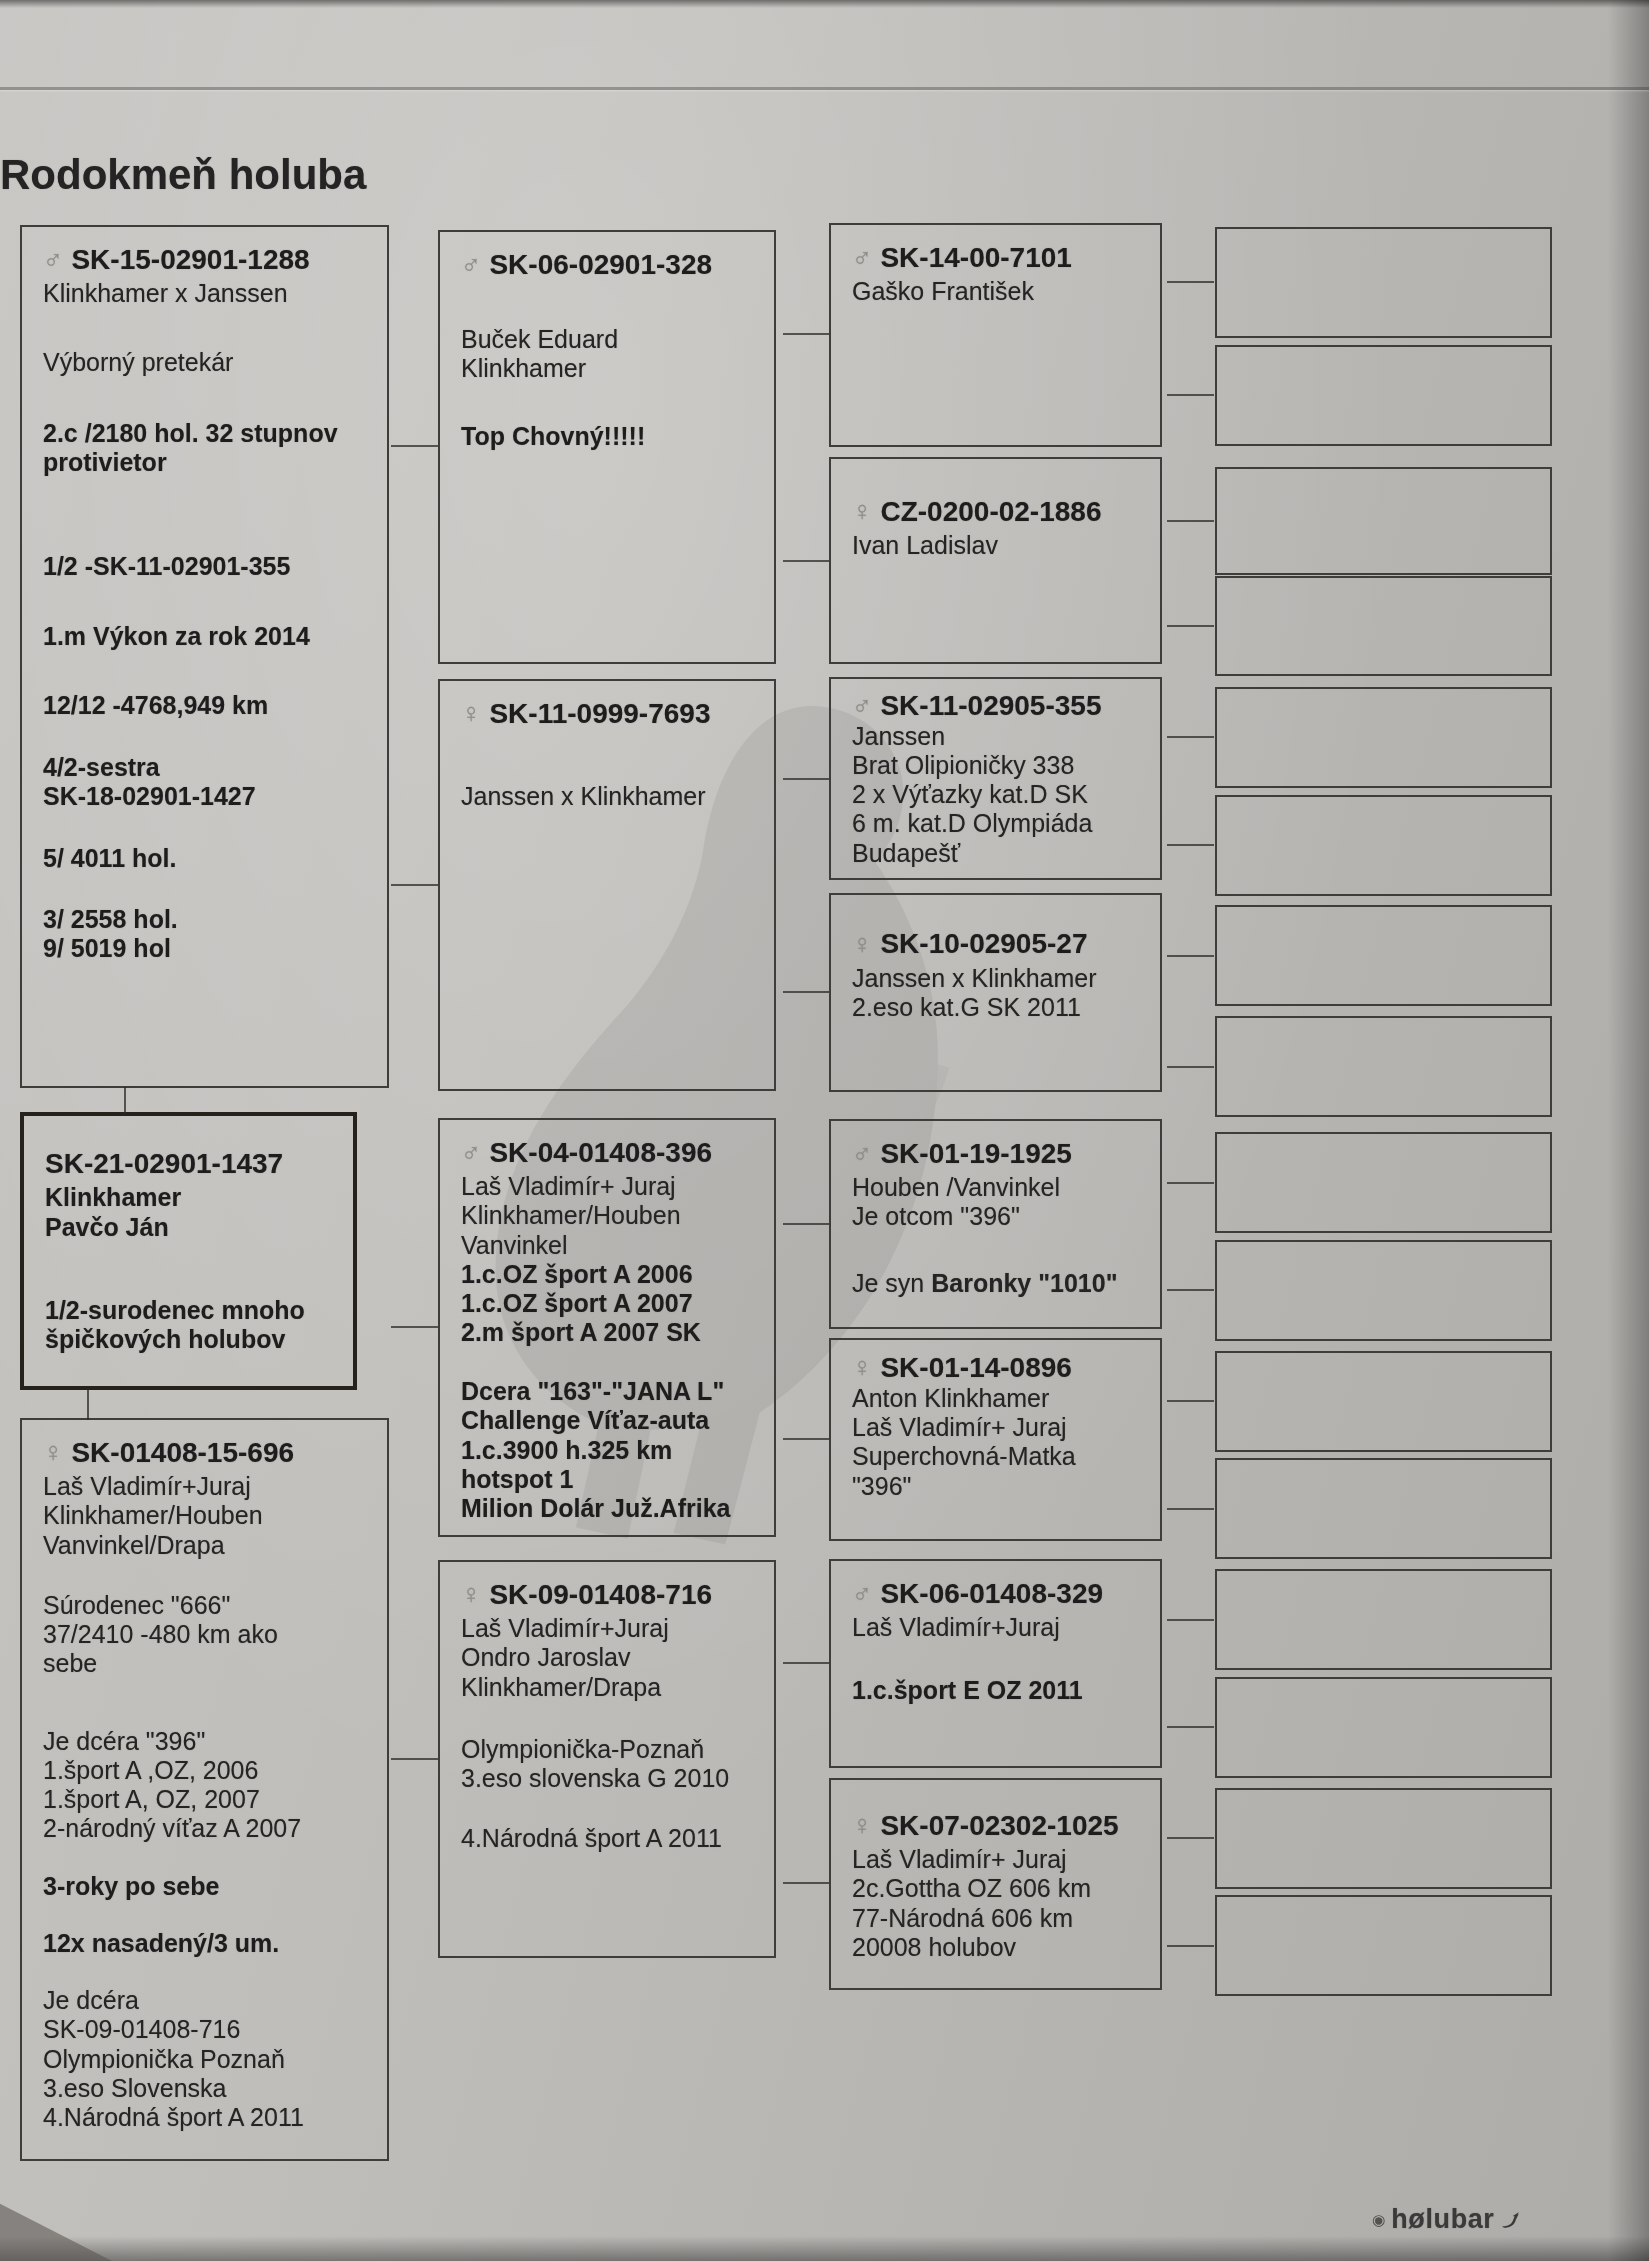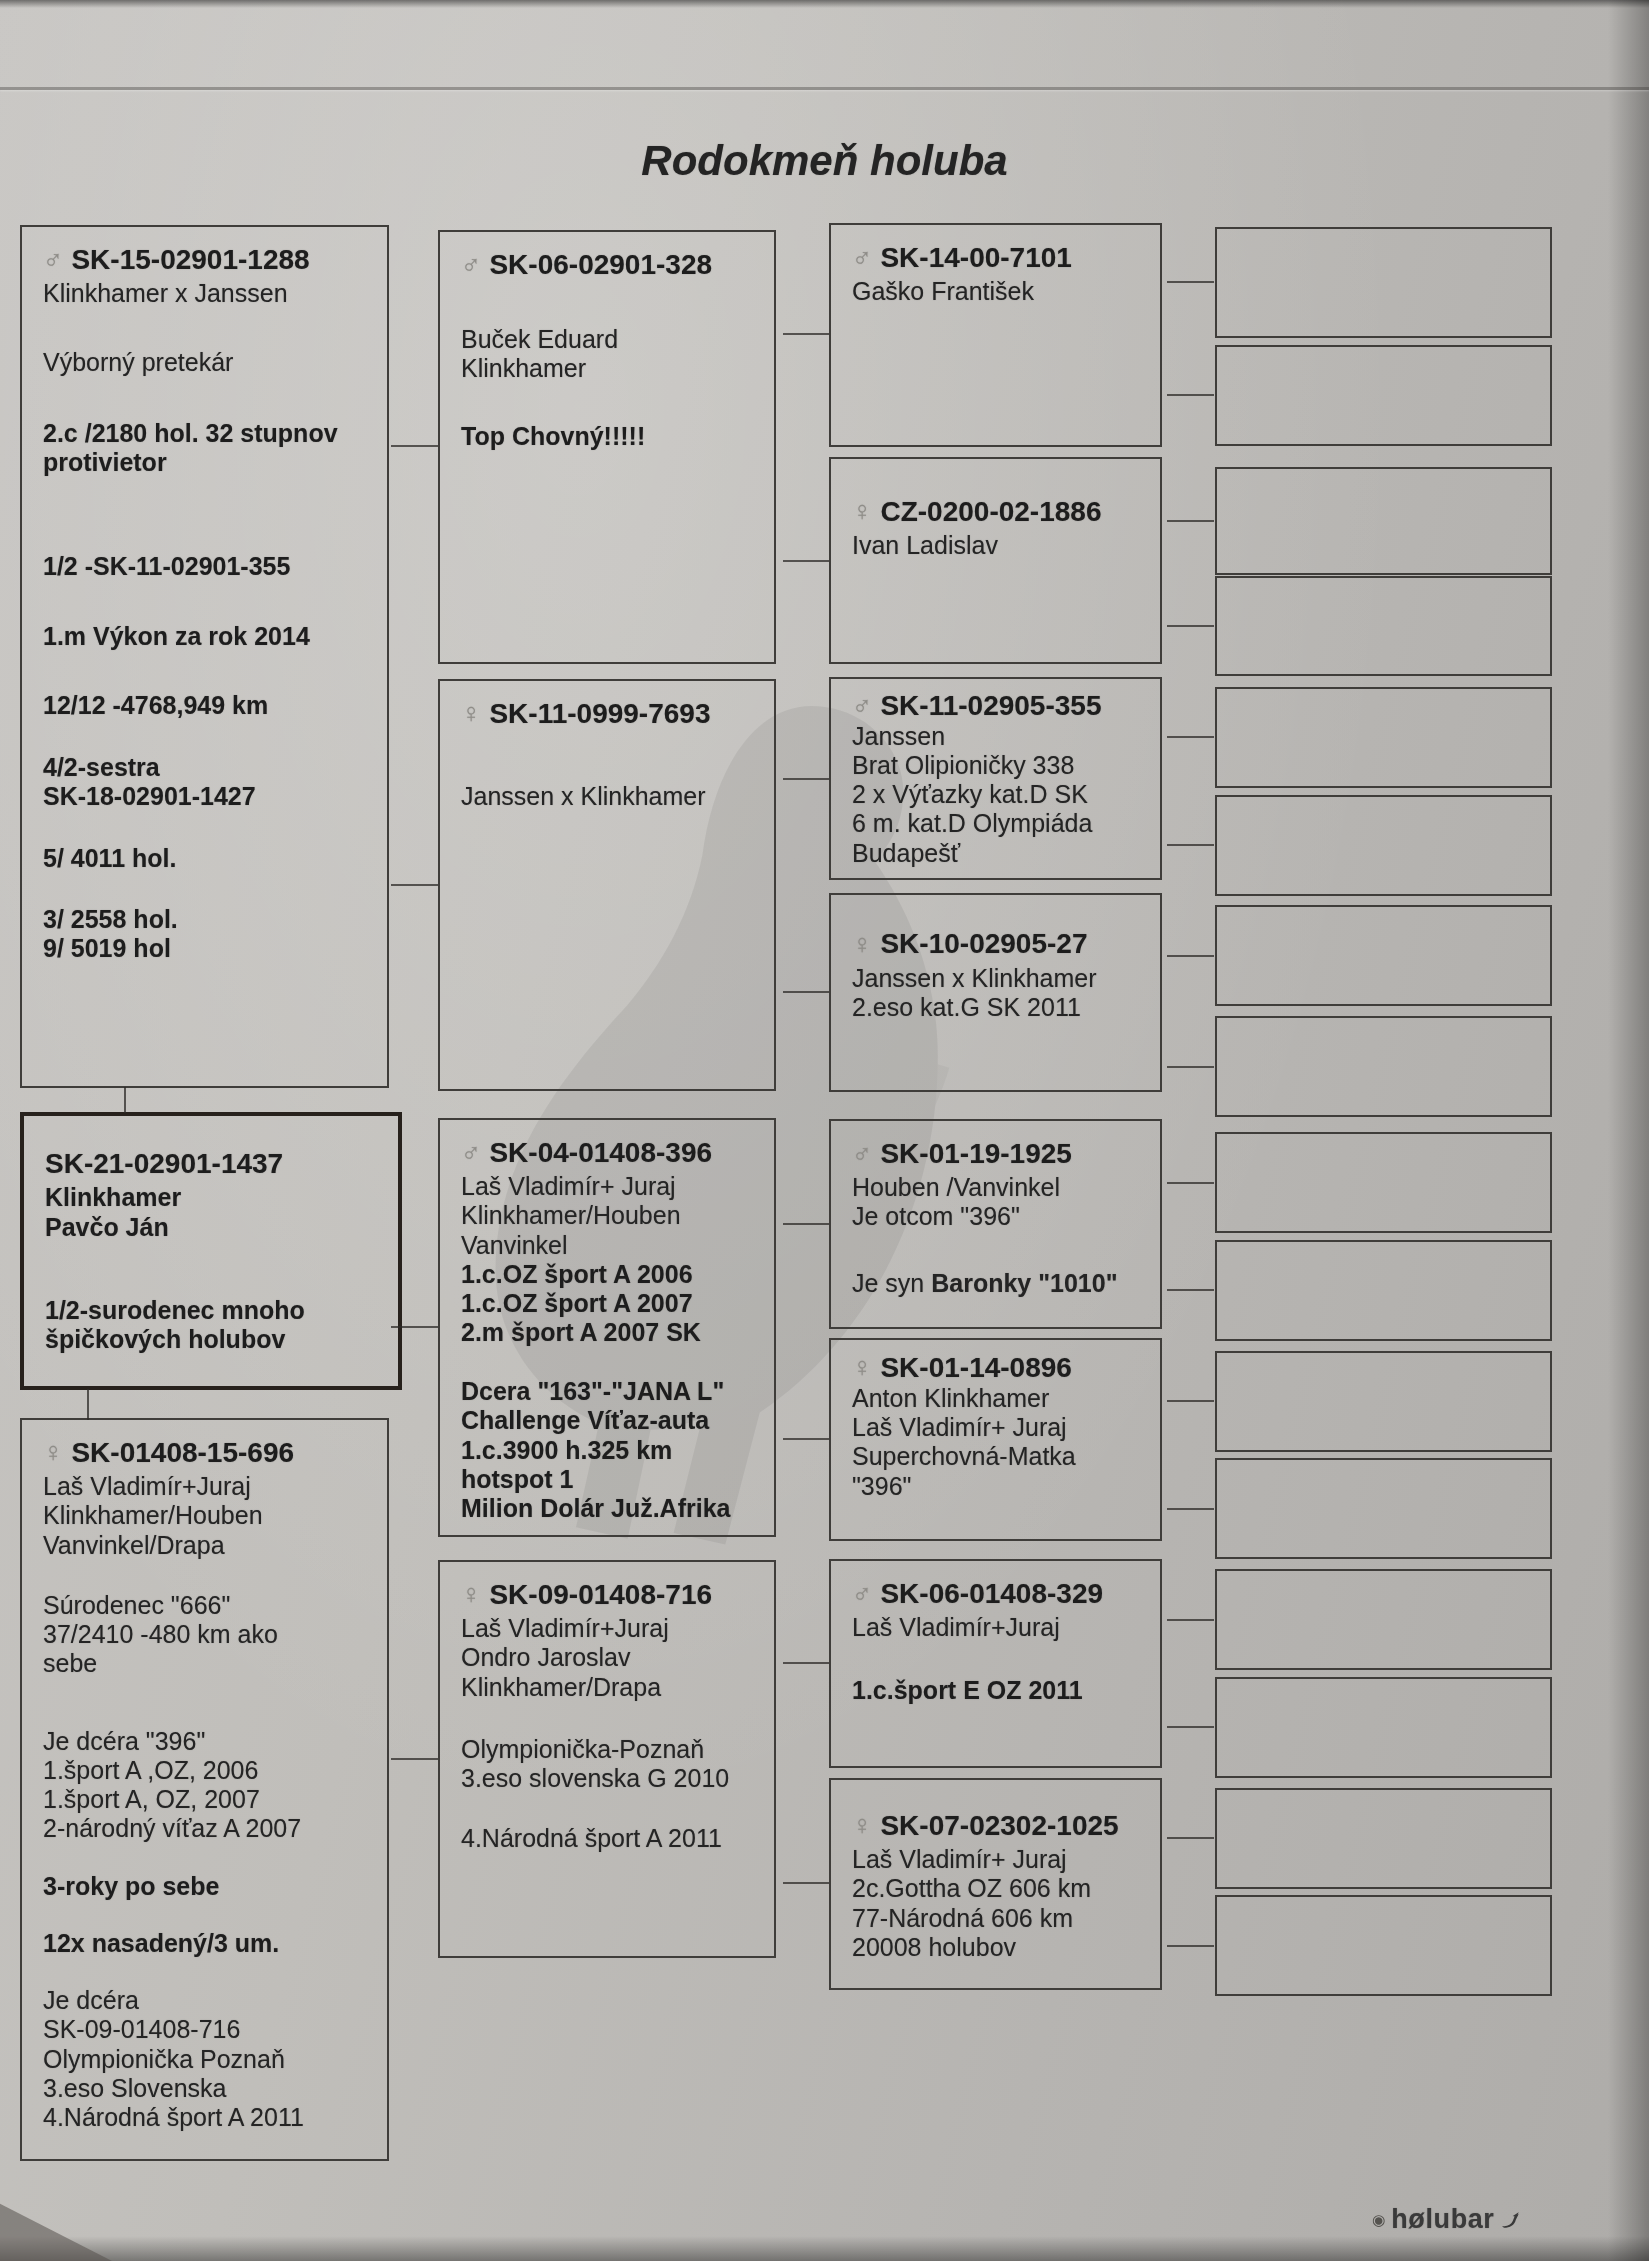--- a/index.html
+++ b/index.html
@@ -10,21 +10,21 @@
       linear-gradient(104deg,#c7c5c2 0%,#c0beba 35%,#b6b4b1 70%,#aeaca9 100%);
     font-family:"Liberation Sans","DejaVu Sans",sans-serif;
     color:#232323;
   }
   .edge-top{position:absolute;top:0;left:0;width:100%;height:8.2px;background:linear-gradient(to bottom,rgba(0,0,0,.45),rgba(0,0,0,0));}
   .edge-right{position:absolute;top:0;right:0;width:41px;height:100%;background:linear-gradient(to right,rgba(0,0,0,0),rgba(0,0,0,.28));}
   .edge-bottom{position:absolute;bottom:0;left:0;width:100%;height:25px;background:linear-gradient(to top,rgba(0,0,0,.38),rgba(0,0,0,0));}
   .corner-bl{position:absolute;left:0;bottom:0;width:112px;height:88px;background:#55514d;clip-path:polygon(0 35%,0 100%,100% 100%);opacity:.55;}
   .fold-line{position:absolute;left:0;top:87px;width:100%;height:2.9px;background:rgba(60,58,55,.38);box-shadow:0 1.2px 1.8px rgba(255,255,255,.25);}
   .header{position:absolute;left:0;top:25px;width:100%;text-align:center;font-size:24px;letter-spacing:0.3px;color:#2a2a2a;text-shadow:0 0 1.2px rgba(0,0,0,.25);}
-  .title{position:absolute;left:0;top:137px;width:100%;text-align:center;font-size:42px;font-weight:bold;color:#242424;text-shadow:0 0 1.2px rgba(0,0,0,.3);font-style:italic;}
+  .title{position:absolute;left:0;top:151px;width:100%;text-align:left;font-size:42px;font-weight:bold;color:#242424;text-shadow:0 0 1.2px rgba(0,0,0,.3);}
   .box{position:absolute;border:2.4px solid #3f3d3a;box-sizing:border-box;padding:16.5px 11.8px 11.8px 21px;}
   .box.thick{border-width:4.1px;border-color:#27211c;}
   .box.empty{padding:0;}
   .ring-row{display:flex;align-items:center;gap:8.2px;margin-bottom:3.5px;}
   .sex{font-size:27px;color:#8f8d88;font-weight:bold;text-shadow:0 0 1.2px rgba(0,0,0,.2);}
   .ring{font-size:28px;font-weight:bold;color:#1d1d1d;text-shadow:0 0 1.2px rgba(0,0,0,.3);white-space:nowrap;}
   .ln{font-size:25px;line-height:1.17;color:#242424;text-shadow:0 0 1.2px rgba(0,0,0,.25);}
   .ln.b{font-weight:bold;color:#1d1d1d;}
   .conn{position:absolute;background:rgba(45,43,40,.75);}
   .conn.h{height:2.4px;}
@@ -76,21 +76,21 @@
     <div class="sp" style="height:33px"></div>
     <div class="ln b">4/2-sestra</div>
     <div class="ln b">SK-18-02901-1427</div>
     <div class="sp" style="height:33px"></div>
     <div class="ln b">5/ 4011 hol.</div>
     <div class="sp" style="height:31px"></div>
     <div class="ln b">3/ 2558 hol.</div>
     <div class="ln b">9/ 5019 hol</div>
   </div>
 
-  <div class="box thick" style="left:20px;top:1112px;width:382px;height:278px;">
+  <div class="box thick" style="left:20px;top:1112px;width:337px;height:278px;">
     <div class="sp" style="height:15.3px"></div>
     <div class="ring-row">
       <span class="ring">SK-21-02901-1437</span>
     </div>
     <div class="ln b">Klinkhamer</div>
     <div class="ln b">Pavčo Ján</div>
     <div class="sp" style="height:54px"></div>
     <div class="ln b">1/2-surodenec mnoho</div>
     <div class="ln b">špičkových holubov</div>
   </div>

